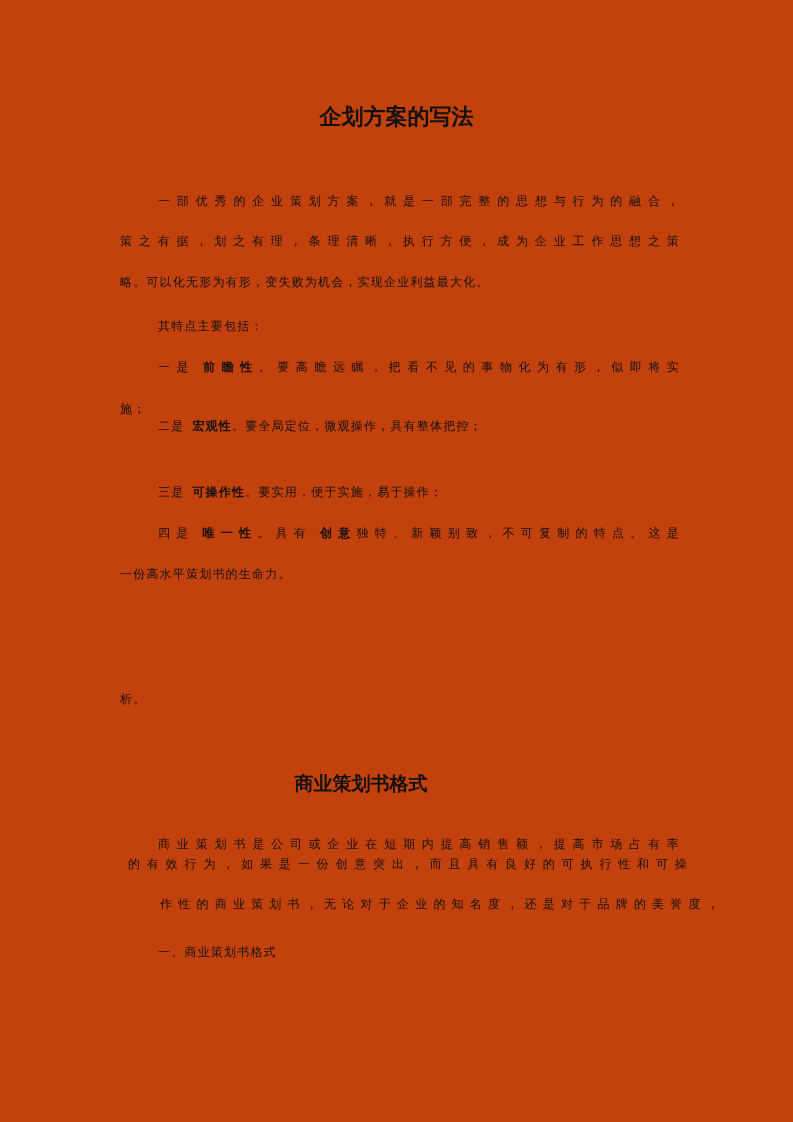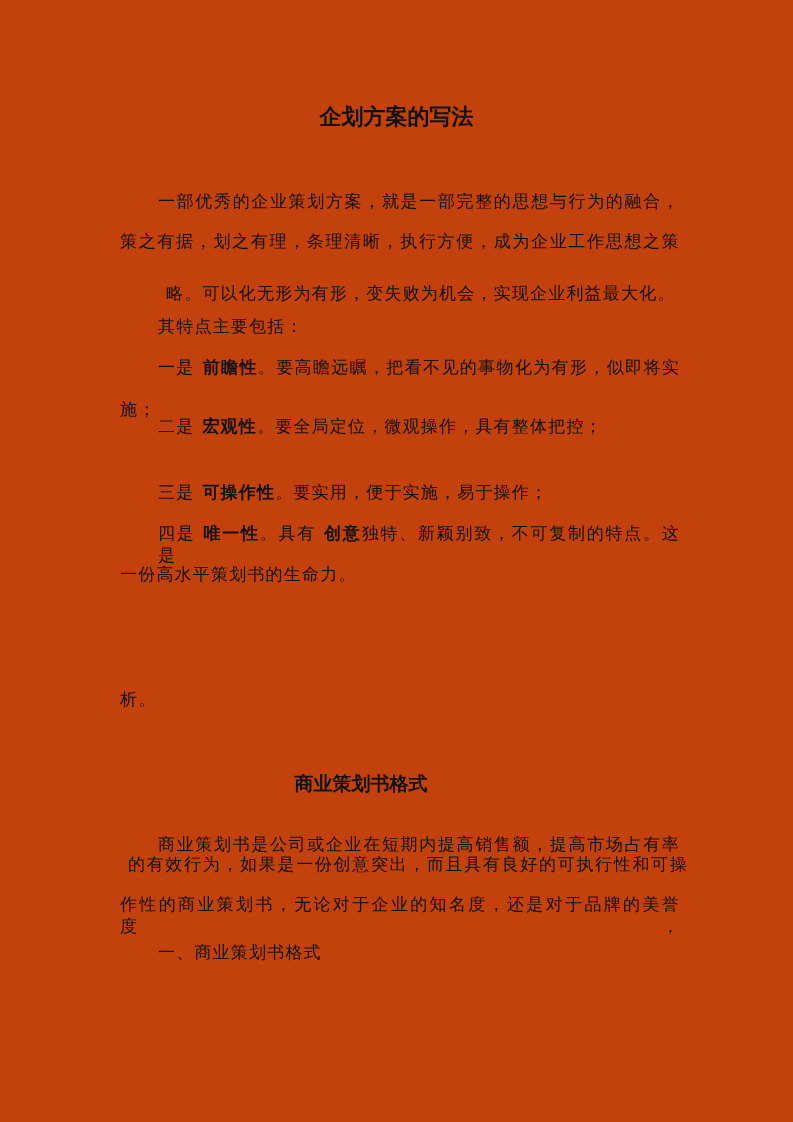--- a/index.html
+++ b/index.html
@@ -3,52 +3,52 @@
 <meta charset="utf-8">
 <style>
   html, body { margin: 0; padding: 0; background: #ffffff; }
   body { width: 793px; height: 1122px; position: relative; overflow: hidden;
          font-family: "DejaVu Serif", "Liberation Serif", serif; color: #111; }
   .page { position: absolute; left: 0; top: 0; width: 793px; height: 1122px; background: #c2410c; }
   .title { position: absolute; left: 0; width: 793px; top: 102px; text-align: center;
            font-family: "DejaVu Sans", "Liberation Sans", sans-serif; font-weight: bold; font-size: 22px; letter-spacing: 0px; }
   .subtitle { position: absolute; left: 0; width: 722px; top: 771px; text-align: center;
            font-family: "DejaVu Sans", "Liberation Sans", sans-serif; font-weight: bold; font-size: 19px; }
-  .line { position: absolute; left: 120px; width: 560px; font-size: 17px; white-space: nowrap;
+  .line { position: absolute; left: 120px; width: 560px; font-size: 12px; white-space: nowrap;
           letter-spacing: 1.2px; line-height: 22px; }
   .line.justify { text-align: justify; text-align-last: justify; white-space: normal; }
   .indent { padding-left: 38px; box-sizing: border-box; }
   b { font-family: "DejaVu Sans", "Liberation Sans", sans-serif; font-weight: bold; margin-left: 8px; }
 </style>
 </head>
 <body>
 
 <div class="page">
 
   <div class="title">企划方案的写法</div>
 
   <div class="line justify indent" style="top:190px;">一部优秀的企业策划方案，就是一部完整的思想与行为的融合，</div>
   <div class="line justify" style="top:230px;">策之有据，划之有理，条理清晰，执行方便，成为企业工作思想之策</div>
-  <div class="line" style="top:282px;margin-left:46px;">略。可以化无形为有形，变失败为机会，实现企业利益最大化。</div>
+  <div class="line" style="top:271px;">略。可以化无形为有形，变失败为机会，实现企业利益最大化。</div>
 
   <div class="line indent" style="top:315px;">其特点主要包括：</div>
 
   <div class="line justify indent" style="top:356px;"><span>一是</span><b>前瞻性</b><span>。要高瞻远瞩，把看不见的事物化为有形，似即将实</span></div>
   <div class="line" style="top:398px;">施；</div>
 
   <div class="line indent" style="top:415px;"><span>二是</span><b>宏观性</b><span>。要全局定位，微观操作，具有整体把控；</span></div>
 
   <div class="line indent" style="top:481px;"><span>三是</span><b>可操作性</b><span>。要实用，便于实施，易于操作；</span></div>
 
   <div class="line justify indent" style="top:522px;"><span>四是</span><b>唯一性</b><span>。具有</span><b>创意</b><span>独特、新颖别致，不可复制的特点。这是</span></div>
   <div class="line" style="top:563px;">一份高水平策划书的生命力。</div>
 
   <div class="line" style="top:688px;">析。</div>
 
   <div class="subtitle">商业策划书格式</div>
 
   <div class="line justify indent" style="top:813px;margin-top:20px;">商业策划书是公司或企业在短期内提高销售额，提高市场占有率</div>
   <div class="line justify" style="top:853px;margin-left:8px;">的有效行为，如果是一份创意突出，而且具有良好的可执行性和可操</div>
-  <div class="line justify" style="top:893px;">作性的商业策划书，无论对于企业的知名度，还是对于品牌的美誉度，</div>
+  <div class="line justify" style="top:893px;margin-left:40px;">作性的商业策划书，无论对于企业的知名度，还是对于品牌的美誉度，</div>
 
   <div class="line indent" style="top:941px;">一、商业策划书格式</div>
 
 </div>
 
 </body></html>

